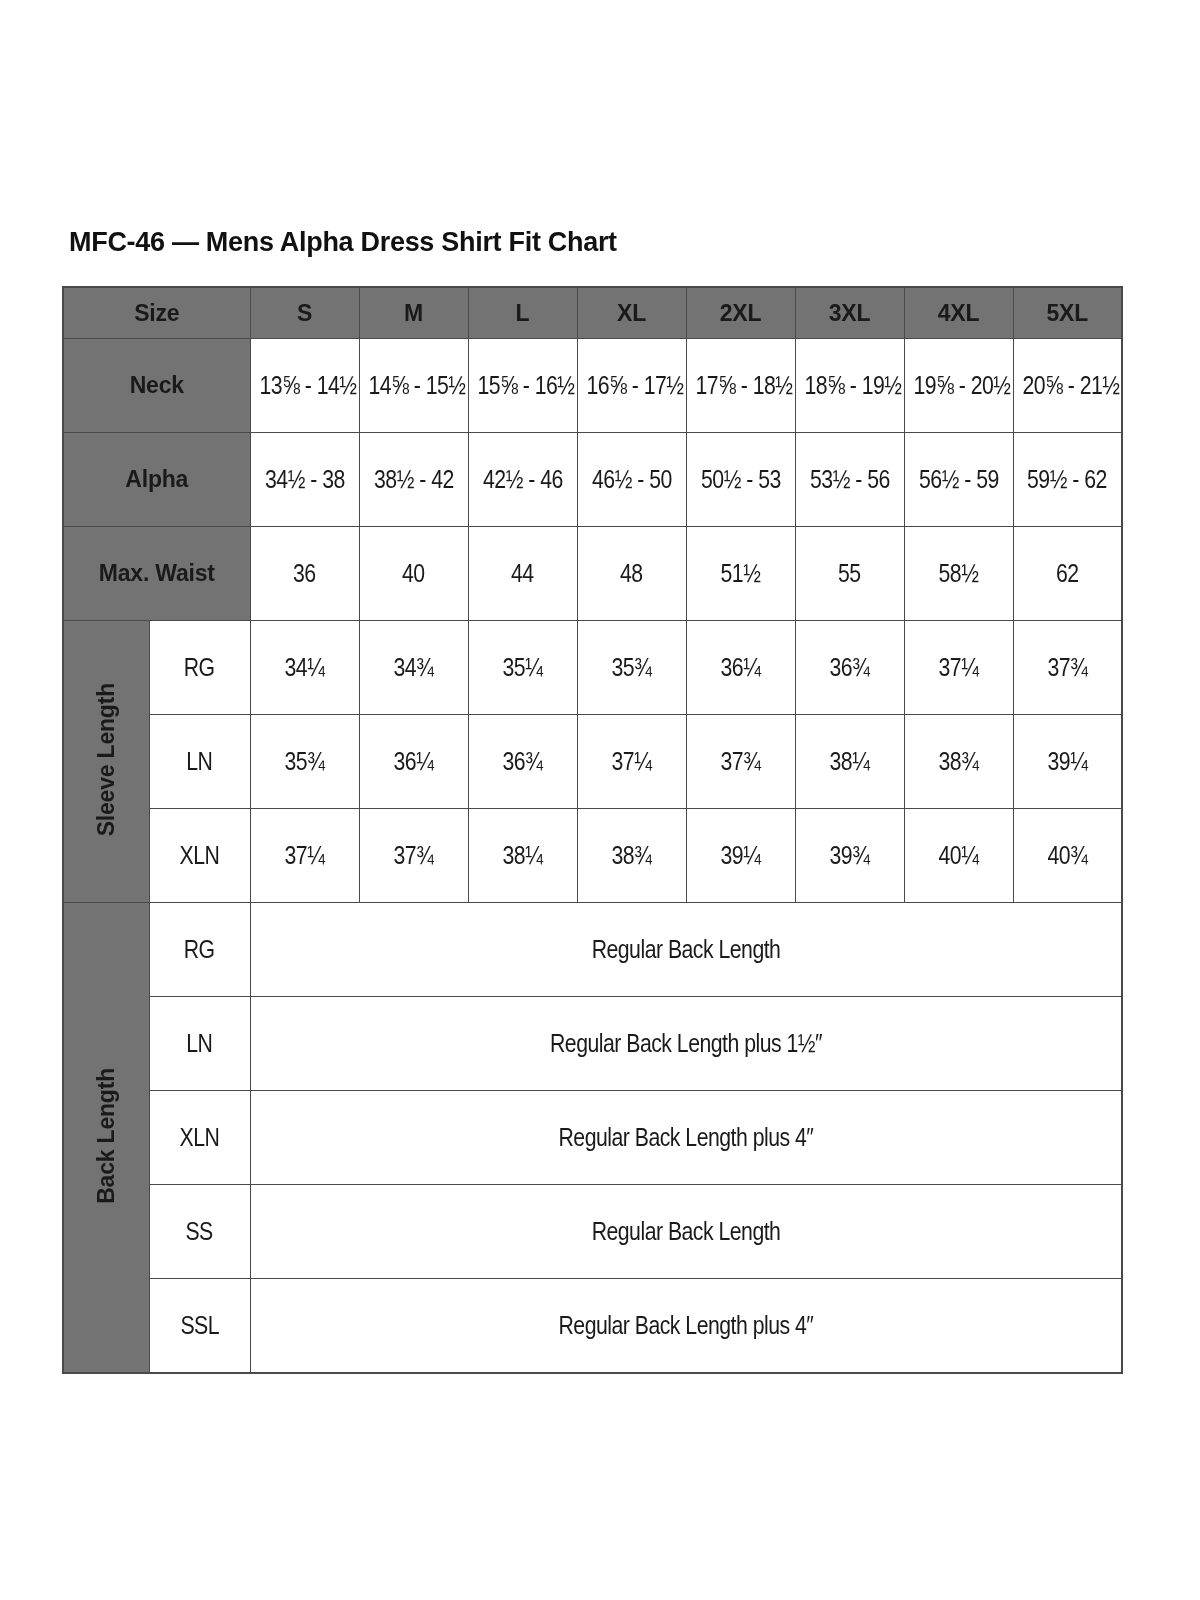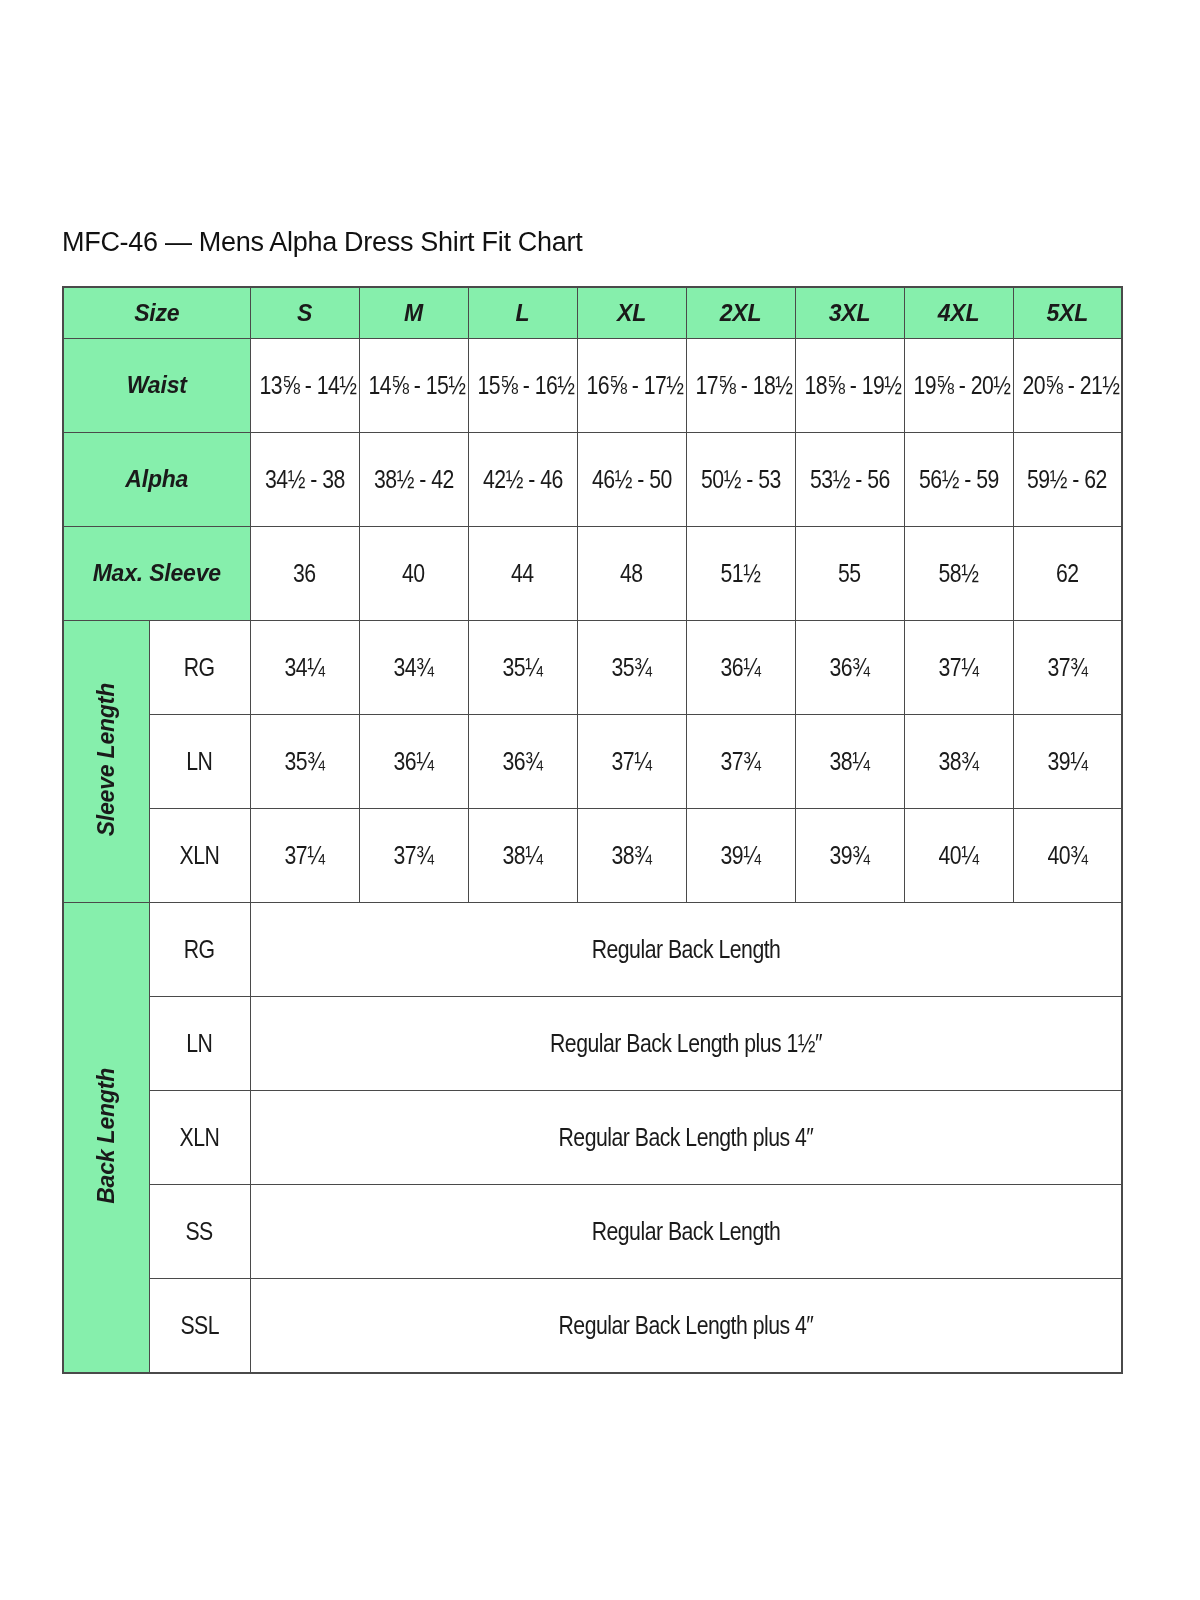--- a/index.html
+++ b/index.html
@@ -6,41 +6,41 @@
   body {
     width: 1200px;
     height: 1600px;
     background: #ffffff;
     font-family: "Liberation Sans", sans-serif;
     color: #1a1a1a;
     overflow: hidden;
   }
   .page { padding: 227px 0 0 62px; }
   .title {
-    margin: 0 0 29px 0;
+    margin: 0 0 29px 7px;
     font-size: 27px;
     line-height: 30px;
-    font-weight: normal;
+    font-weight: bold;
     letter-spacing: -0.3px;
     color: #111111;
   }
   table.fit {
     border-collapse: collapse;
     table-layout: fixed;
     width: 1060px;
     border: 2px solid #4a4a4a;
   }
   table.fit td {
     border: 1px solid #4a4a4a;
     text-align: center;
     vertical-align: middle;
     padding: 0;
     background: #ffffff;
   }
-  table.fit td.gray { background: #86efac; font-style: italic; }
+  table.fit td.gray { background: #737373; }
   tr.hdr td { height: 50px; }
   tr.data td { height: 93px; }
   .b { font-weight: bold; font-size: 23px; letter-spacing: -0.2px; }
   .num {
     display: inline-block;
     font-size: 25px;
     letter-spacing: -0.6px;
     white-space: nowrap;
     transform: scaleX(0.85);
   }
@@ -77,21 +77,21 @@
           <td class="gray"><span class="b">S</span></td>
           <td class="gray"><span class="b">M</span></td>
           <td class="gray"><span class="b">L</span></td>
           <td class="gray"><span class="b">XL</span></td>
           <td class="gray"><span class="b">2XL</span></td>
           <td class="gray"><span class="b">3XL</span></td>
           <td class="gray"><span class="b">4XL</span></td>
           <td class="gray"><span class="b">5XL</span></td>
         </tr>
         <tr class="data">
-          <td class="gray" colspan="2"><span class="b">Waist</span></td>
+          <td class="gray" colspan="2"><span class="b">Neck</span></td>
           <td><span class="num">13⅝ - 14½</span></td>
           <td><span class="num">14⅝ - 15½</span></td>
           <td><span class="num">15⅝ - 16½</span></td>
           <td><span class="num">16⅝ - 17½</span></td>
           <td><span class="num">17⅝ - 18½</span></td>
           <td><span class="num">18⅝ - 19½</span></td>
           <td><span class="num">19⅝ - 20½</span></td>
           <td><span class="num">20⅝ - 21½</span></td>
         </tr>
         <tr class="data">
@@ -99,21 +99,21 @@
           <td><span class="num">34½ - 38</span></td>
           <td><span class="num">38½ - 42</span></td>
           <td><span class="num">42½ - 46</span></td>
           <td><span class="num">46½ - 50</span></td>
           <td><span class="num">50½ - 53</span></td>
           <td><span class="num">53½ - 56</span></td>
           <td><span class="num">56½ - 59</span></td>
           <td><span class="num">59½ - 62</span></td>
         </tr>
         <tr class="data">
-          <td class="gray" colspan="2"><span class="b">Max. Sleeve</span></td>
+          <td class="gray" colspan="2"><span class="b">Max. Waist</span></td>
           <td><span class="num">36</span></td>
           <td><span class="num">40</span></td>
           <td><span class="num">44</span></td>
           <td><span class="num">48</span></td>
           <td><span class="num">51½</span></td>
           <td><span class="num">55</span></td>
           <td><span class="num">58½</span></td>
           <td><span class="num">62</span></td>
         </tr>
         <tr class="data">

